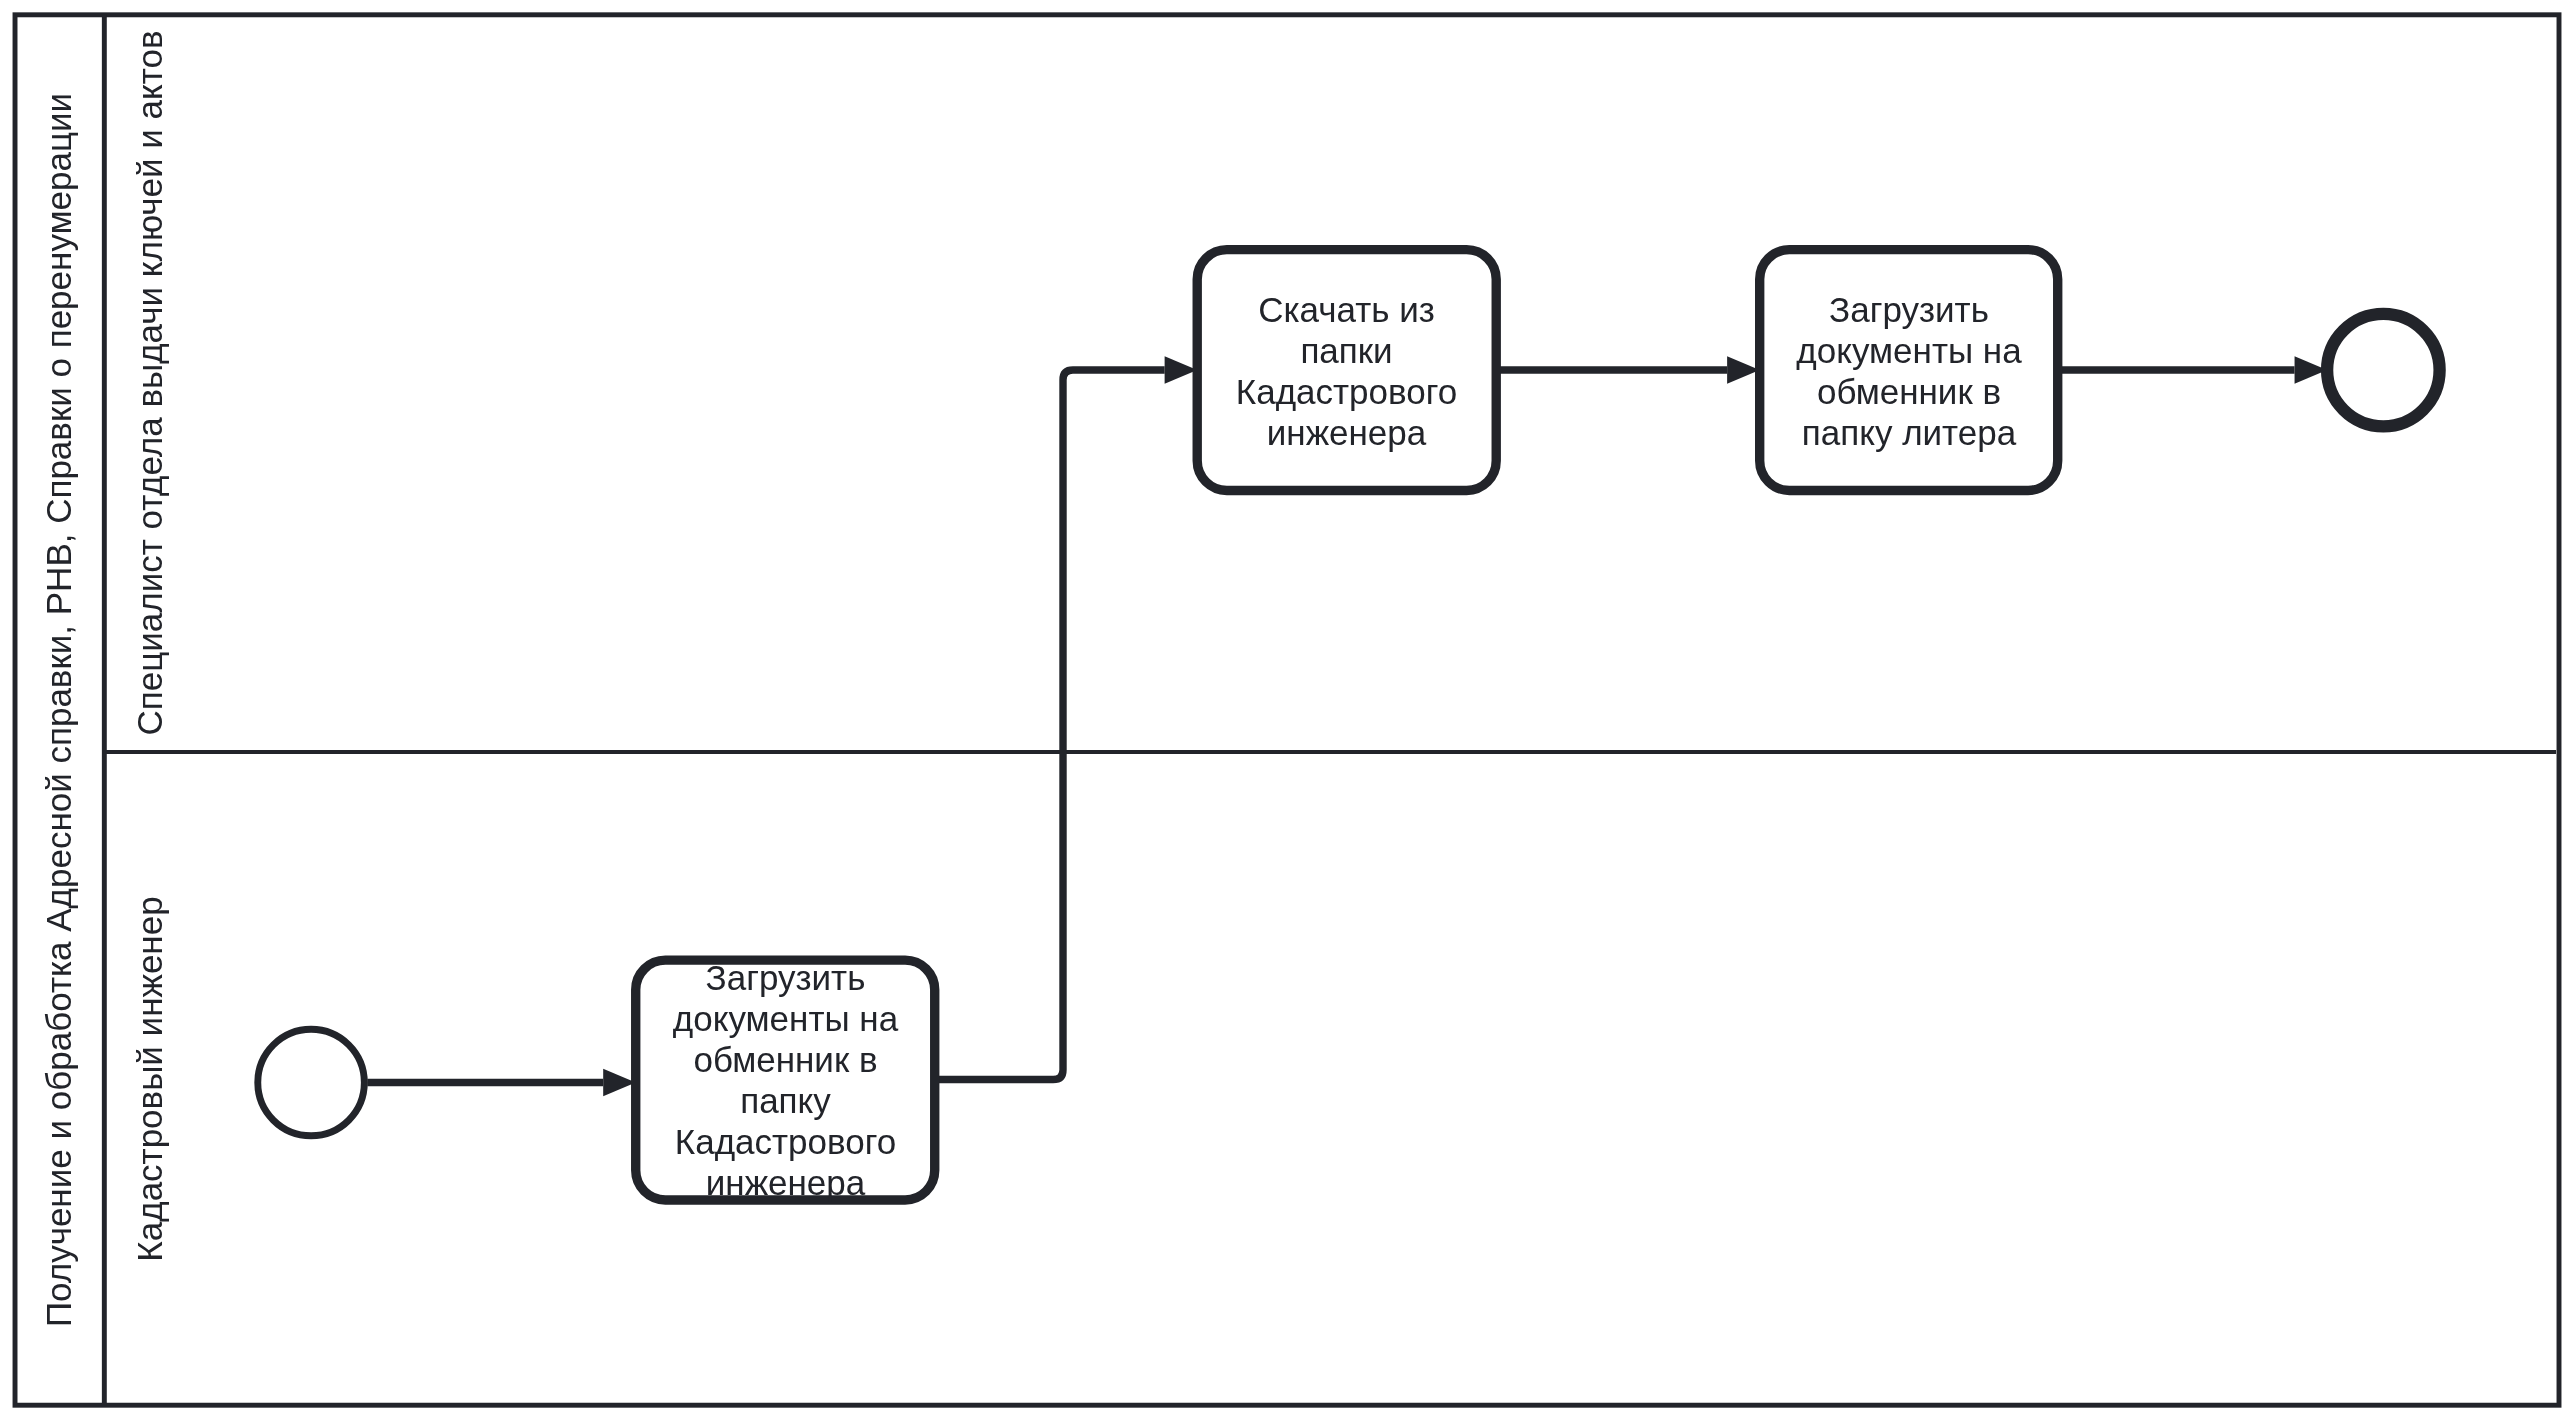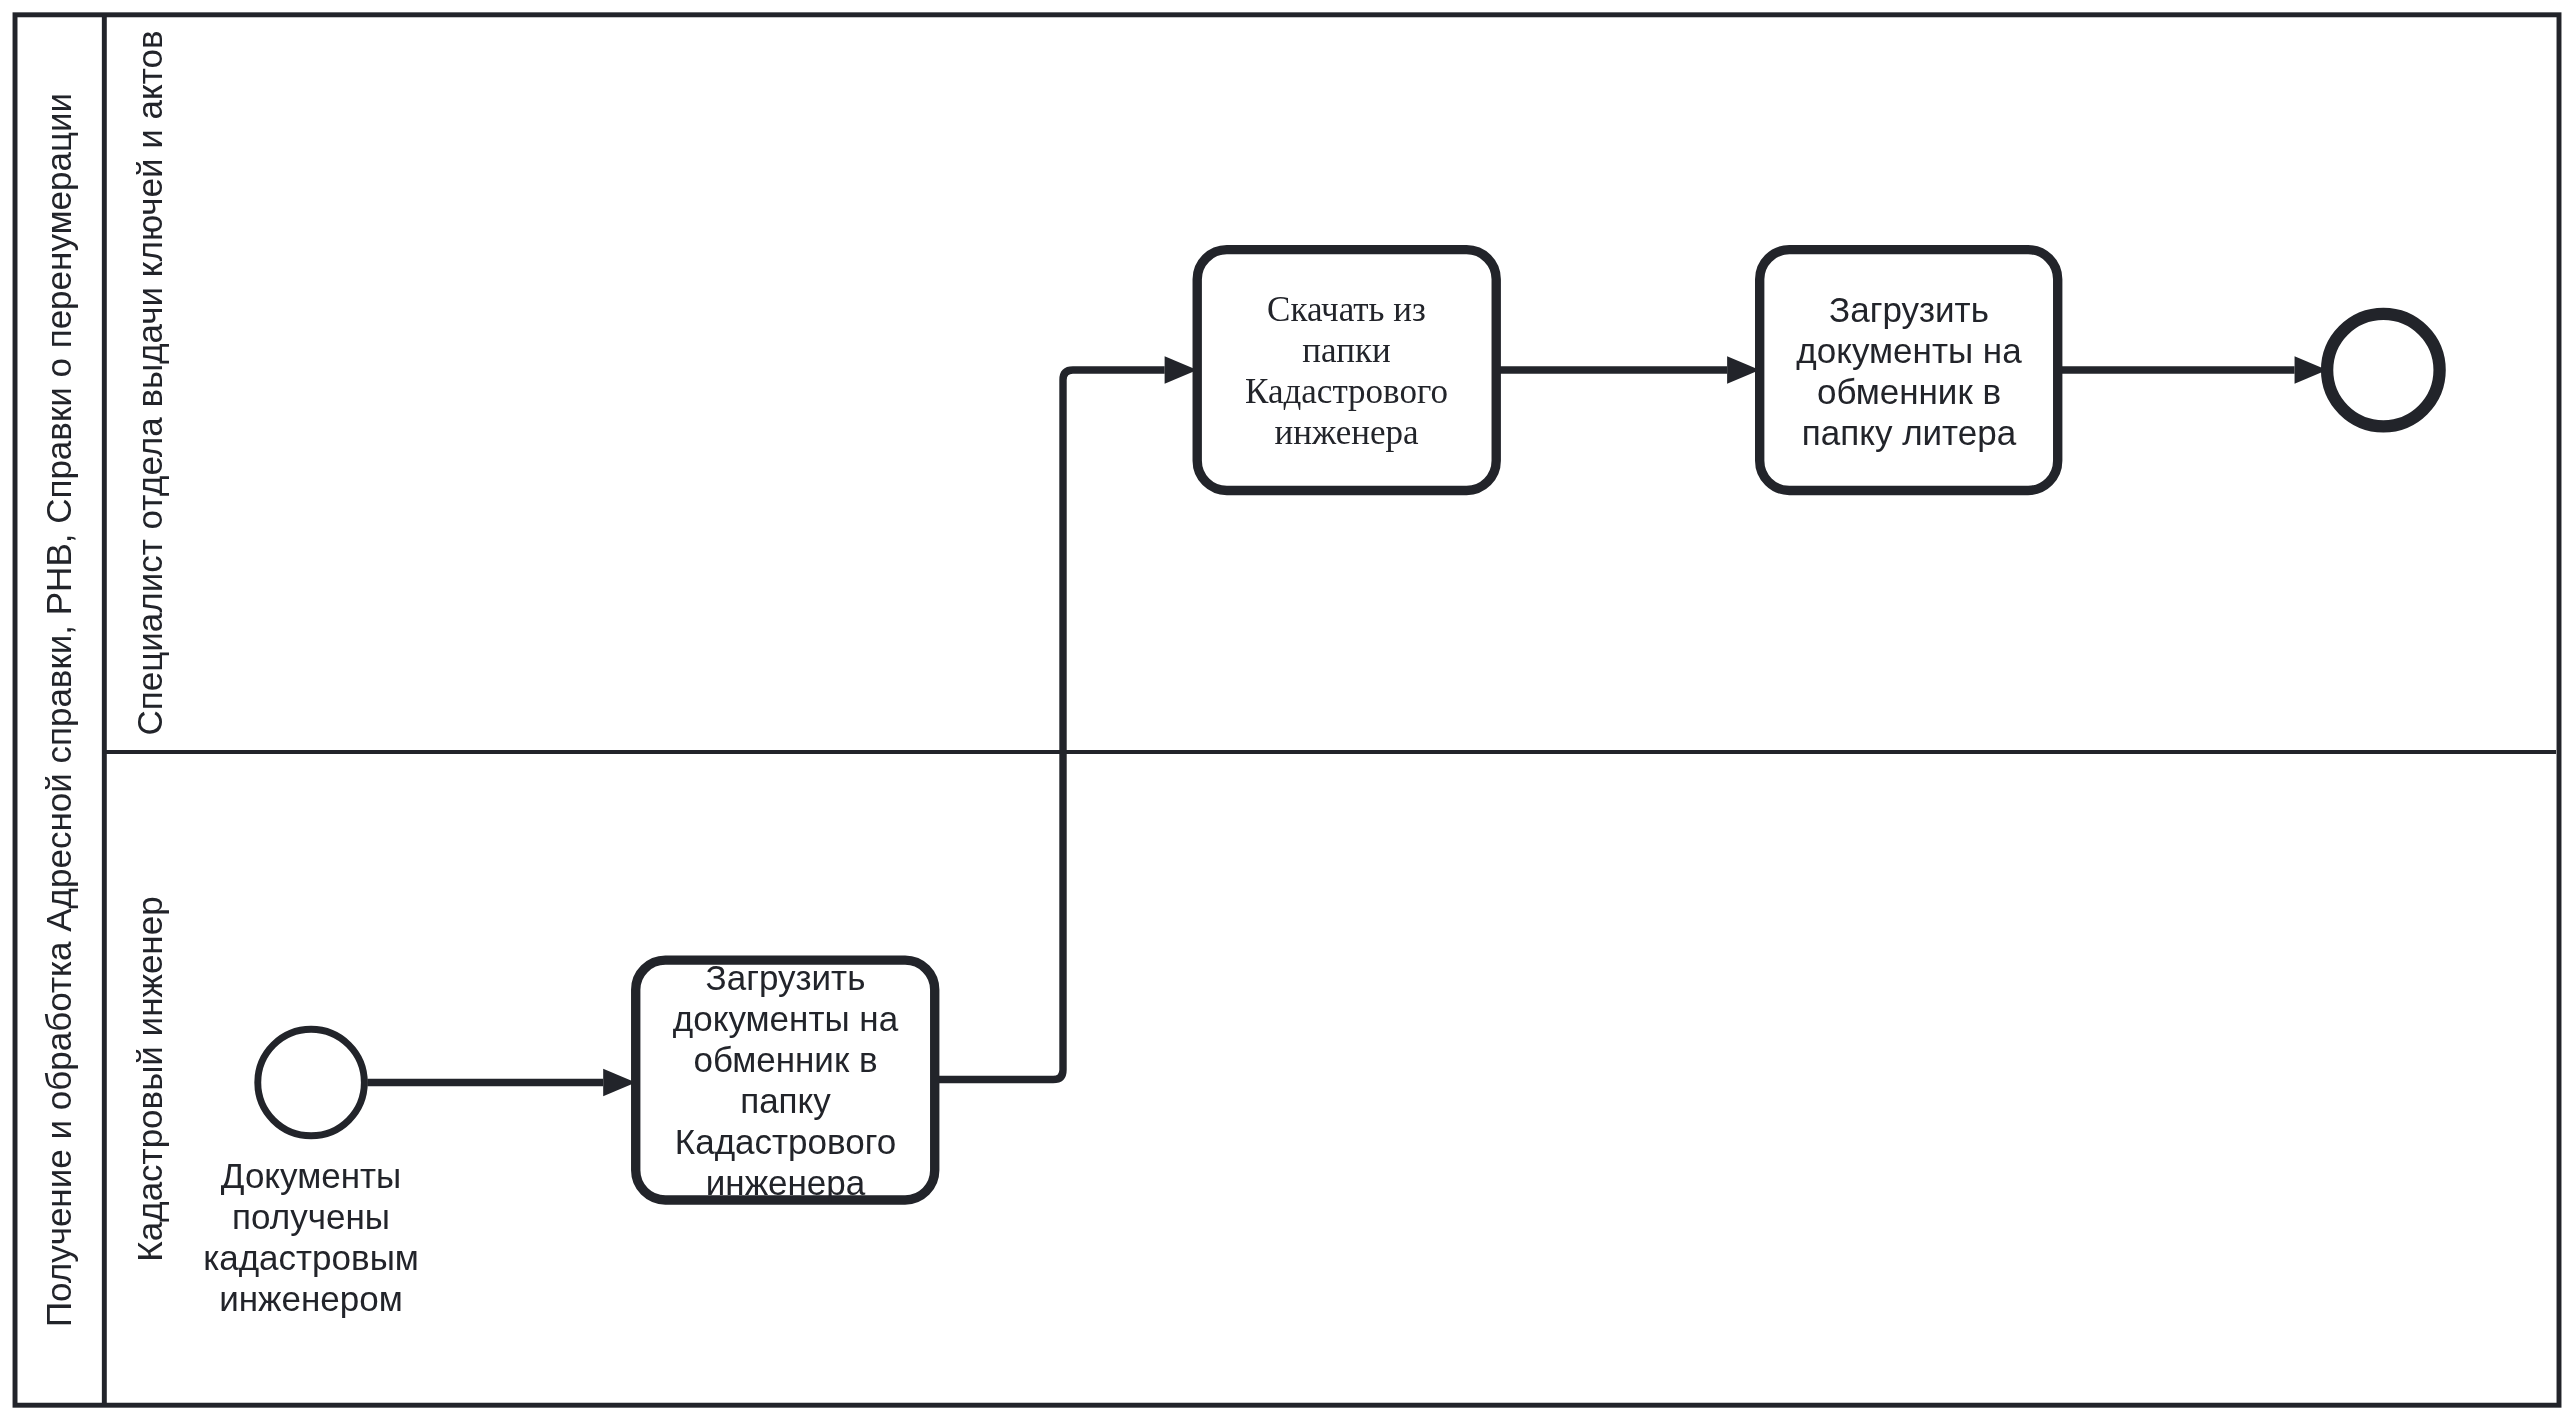--- a/index.html
+++ b/index.html
@@ -82,33 +82,29 @@
 
     <circle cx="2415" cy="375" r="57" fill="#ffffff" stroke="#22242a" stroke-width="12.5"></circle>
   </svg>
 
   <div class="vlabel" style="left:58px; top:710px;">Получение и обработка Адресной справки, РНВ, Справки о перенумерации</div>
 
   <div class="vlabel" style="left:149px; top:383px;">Специалист отдела выдачи ключей и актов</div>
 
   <div class="vlabel" style="left:149px; top:1079px;">Кадастровый инженер</div>
 
-  <div class="label" style="left:143px; top:1155px; width:336px;">Документы
-получены
-кадастровым
-инженером</div>
 
   <div class="label task-label" style="left:636px; top:960px; width:299px; height:240px;">Загрузить
 документы на
 обменник в
 папку
 Кадастрового
 инженера</div>
 
-  <div class="label task-label" style="left:1197px; top:250px; width:299px; height:241px;font-family:Liberation Serif, serif;">Скачать из
+  <div class="label task-label" style="left:1197px; top:250px; width:299px; height:241px;">Скачать из
 папки
 Кадастрового
 инженера</div>
 
   <div class="label task-label" style="left:1760px; top:250px; width:298px; height:241px;">Загрузить
 документы на
 обменник в
 папку литера</div>
 
 </div>

